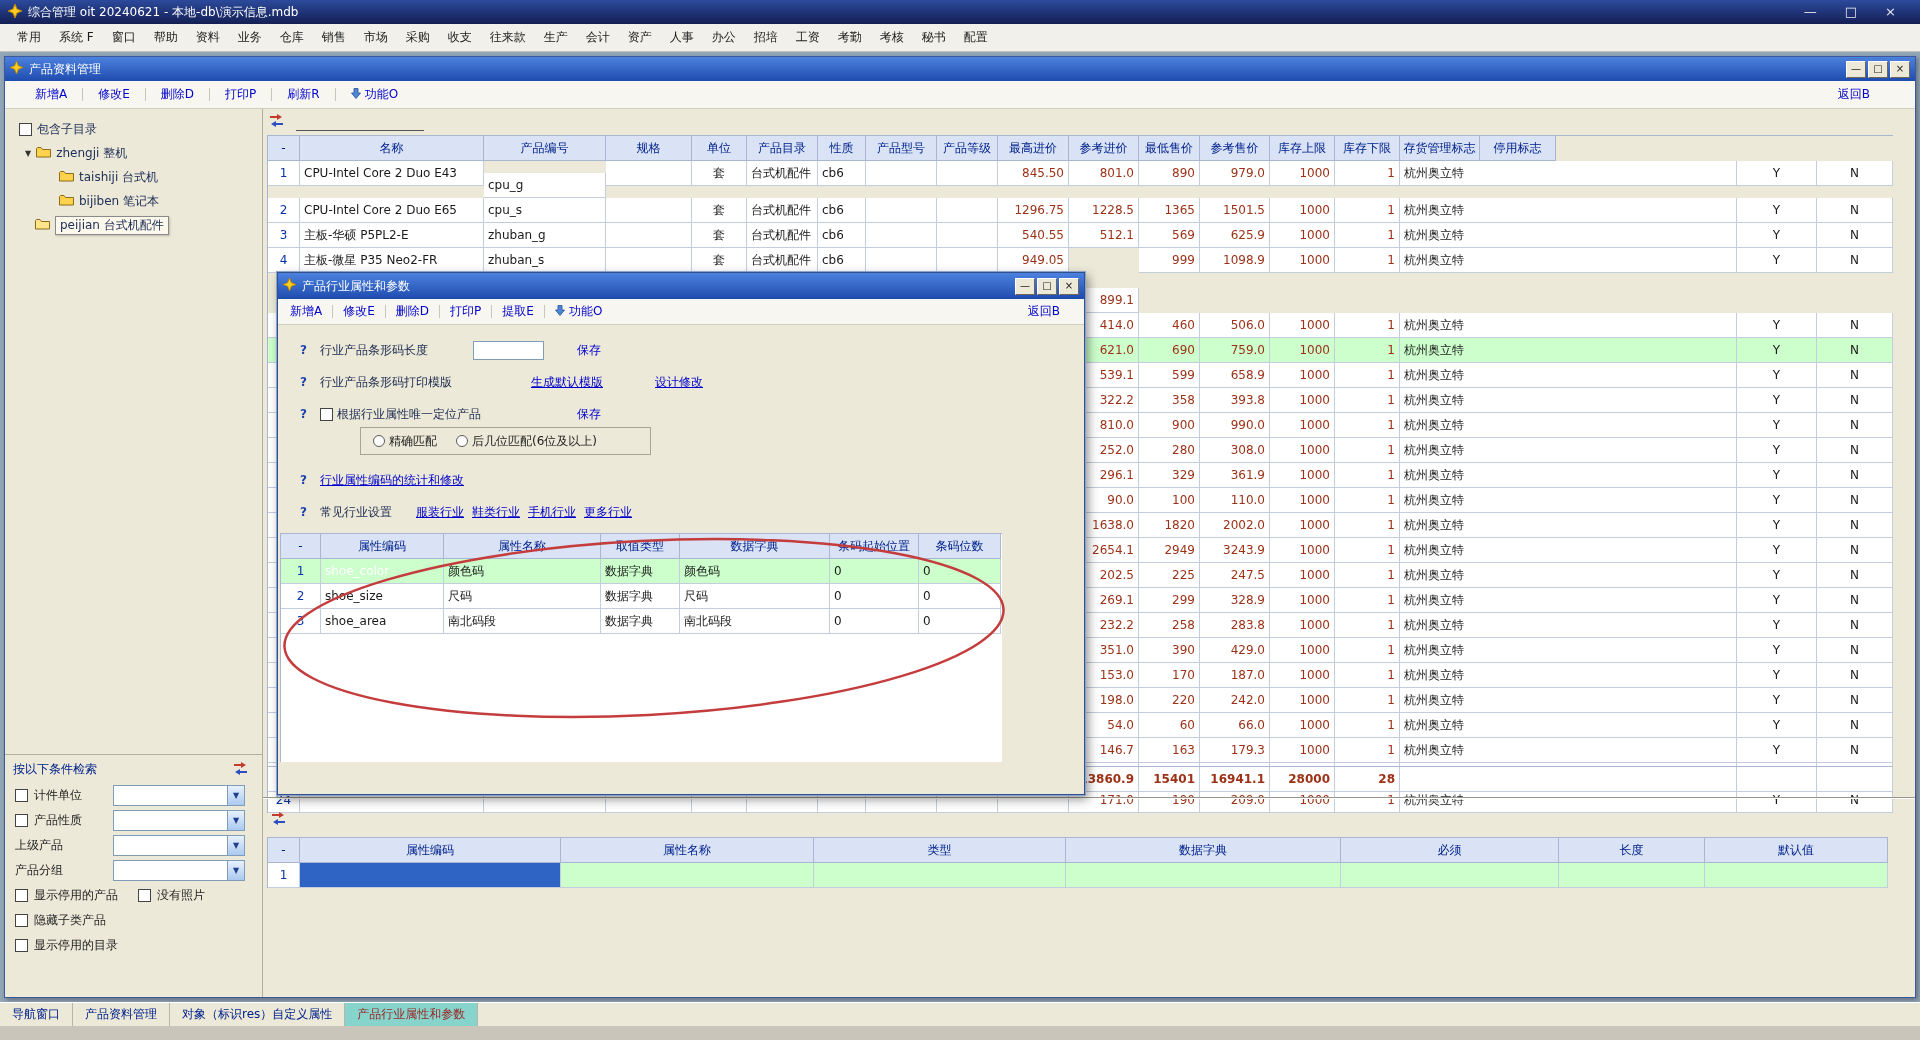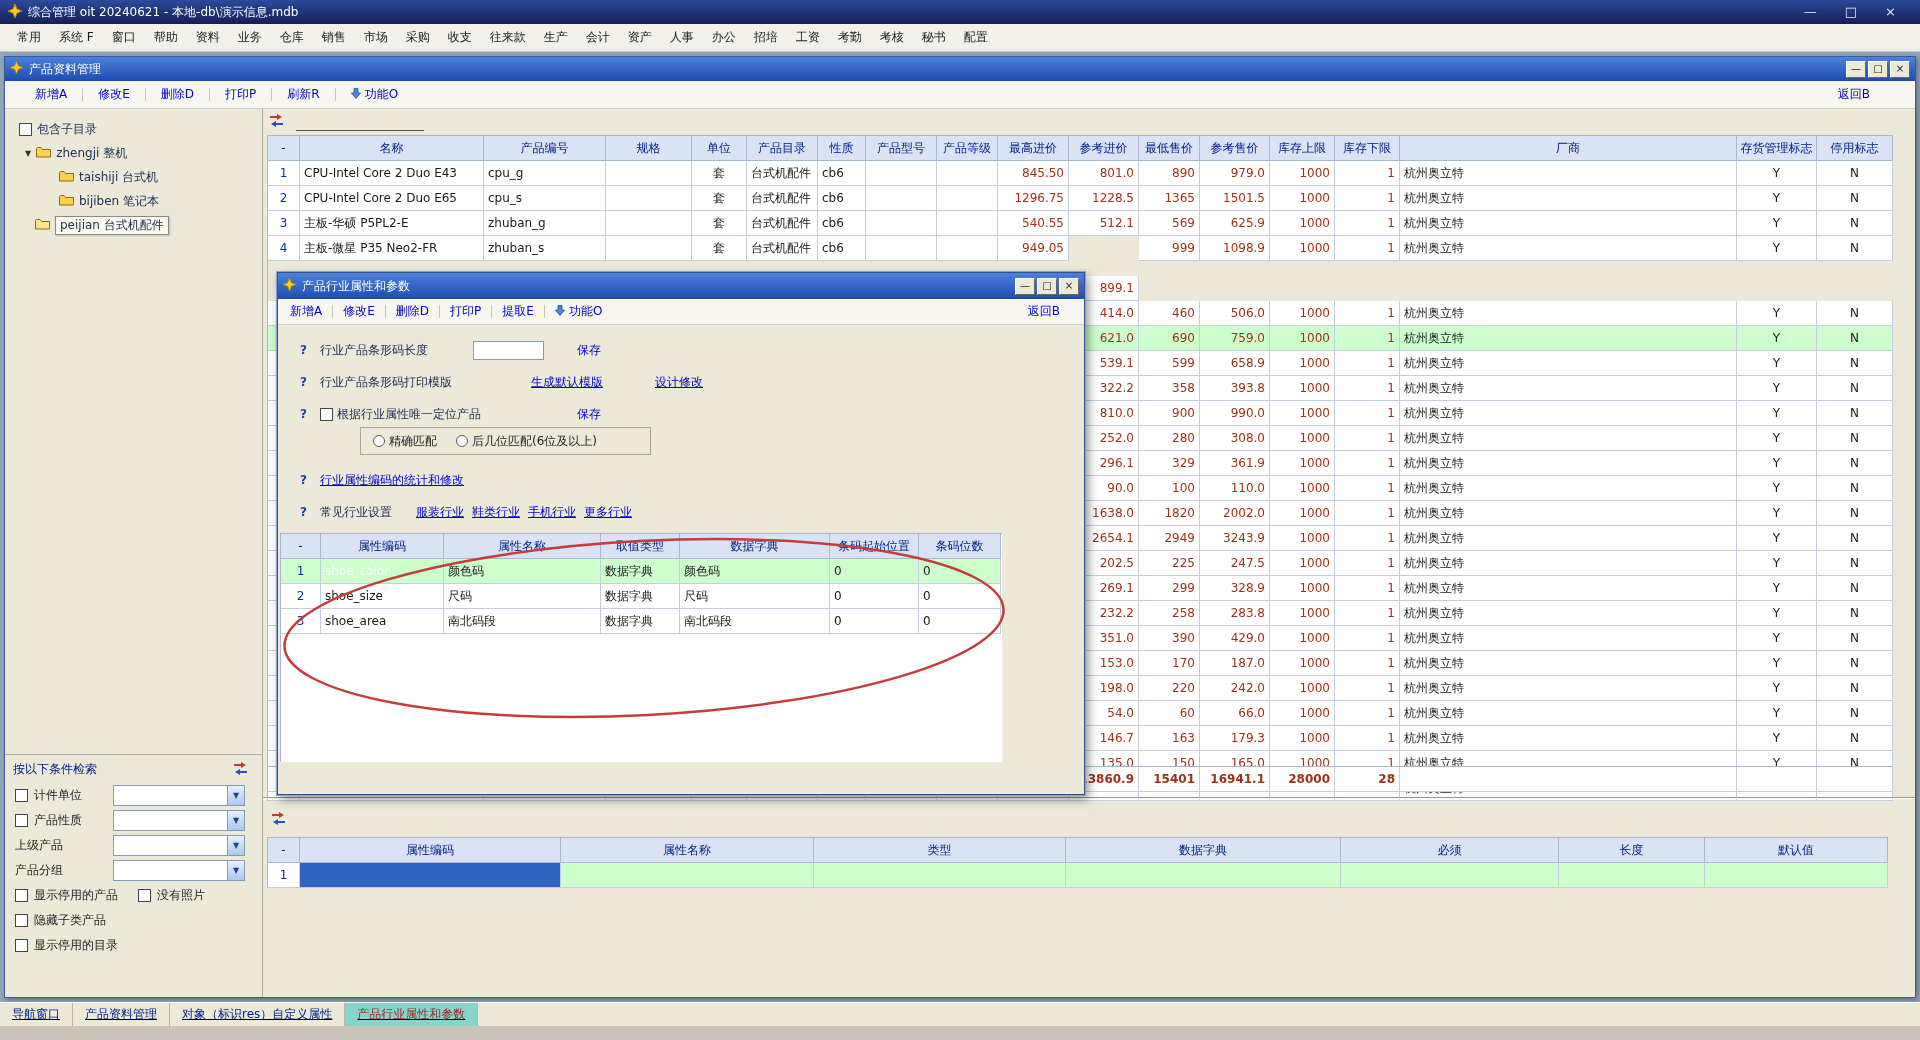--- a/index.html
+++ b/index.html
@@ -93,21 +93,21 @@
   .radio-box { position:absolute; left:82px; top:154px; width:291px; height:28px;
     border:1px solid #a8a498; display:flex; align-items:center; gap:4px; padding-left:12px; color:#222; }
   .attr-wrap { position:absolute; left:2px; top:260px; width:722px; height:229px;
     background:#fff; border-left:1px solid #a9b6d2; border-top:1px solid #a9b6d2; }
   .attr-total-row { position:absolute; left:0; bottom:0; display:flex; border-top:1px solid #a9b6d2; background:#fff; }
   .annotation { position:absolute; left:0; top:0; pointer-events:none; z-index:30; }
 
   
   .statusbar { position:absolute; left:0; top:1002px; width:1920px; height:24px;
     background:#ece9d8; border-top:1px solid #fff; display:flex; align-items:stretch; }
-  .sb-items { display:flex;text-decoration:underline; }
+  .sb-items { display:flex; }
   .sb-item { padding:0 12px; color:#00218c; border-right:1px solid #b8b4a6; line-height:23px; white-space:nowrap; }
   .sb-item.active { background:#86d4cc; color:#9c2424; }
   .sb-right { margin-left:auto; display:flex; align-items:center; padding-right:22px; }
   .sb-product { font-size:15px; color:#000; margin-right:56px; }
   .sb-date { color:#cc1111; font-size:13px; margin-right:16px; }
   .sb-user { color:#000; font-size:13px; }
   .bottom-strip { position:absolute; left:0; top:1026px; width:1920px; height:14px; background:#c9c5bb; }
 </style>
 </head>
 <body>
@@ -290,28 +290,27 @@
               <div class="tcell h" style="width: 71px;">产品目录</div>
               <div class="tcell h" style="width: 48px;">性质</div>
               <div class="tcell h" style="width: 71px;">产品型号</div>
               <div class="tcell h" style="width: 61px;">产品等级</div>
               <div class="tcell h" style="width: 71px;">最高进价</div>
               <div class="tcell h" style="width: 70px;">参考进价</div>
               <div class="tcell h" style="width: 61px; text-align: center;">最低售价</div>
               <div class="tcell h" style="width: 70px;">参考售价</div>
               <div class="tcell h" style="width: 65px;">库存上限</div>
               <div class="tcell h" style="width: 65px;">库存下限</div>
-              <div class="tcell h" style="width: 337px;">厂商</div>
               <div class="tcell h" style="width: 80px;">存货管理标志</div>
               <div class="tcell h" style="width: 76px;">停用标志</div>
             </div>
             <div class="trow">
               <div class="tcell idx" style="width: 32px;">1</div>
               <div class="tcell txt" style="width: 184px;">CPU-Intel Core 2 Duo E43</div>
-              <div class="tcell txt" style="width: 122px;">cpu_g</div>
+              <div class="tcell txt" style="width: 122px; margin-top: 12px;">cpu_g</div>
               <div class="tcell txt" style="width: 86px;"></div>
               <div class="tcell ctr" style="width: 55px;">套</div>
               <div class="tcell txt" style="width: 71px;">台式机配件</div>
               <div class="tcell txt" style="width: 48px;">cb6</div>
               <div class="tcell txt" style="width: 71px;"></div>
               <div class="tcell txt" style="width: 61px;"></div>
               <div class="tcell num" style="width: 71px;">845.50</div>
               <div class="tcell num" style="width: 70px;">801.0</div>
               <div class="tcell num" style="width: 61px;">890</div>
               <div class="tcell num" style="width: 70px;">979.0</div>

